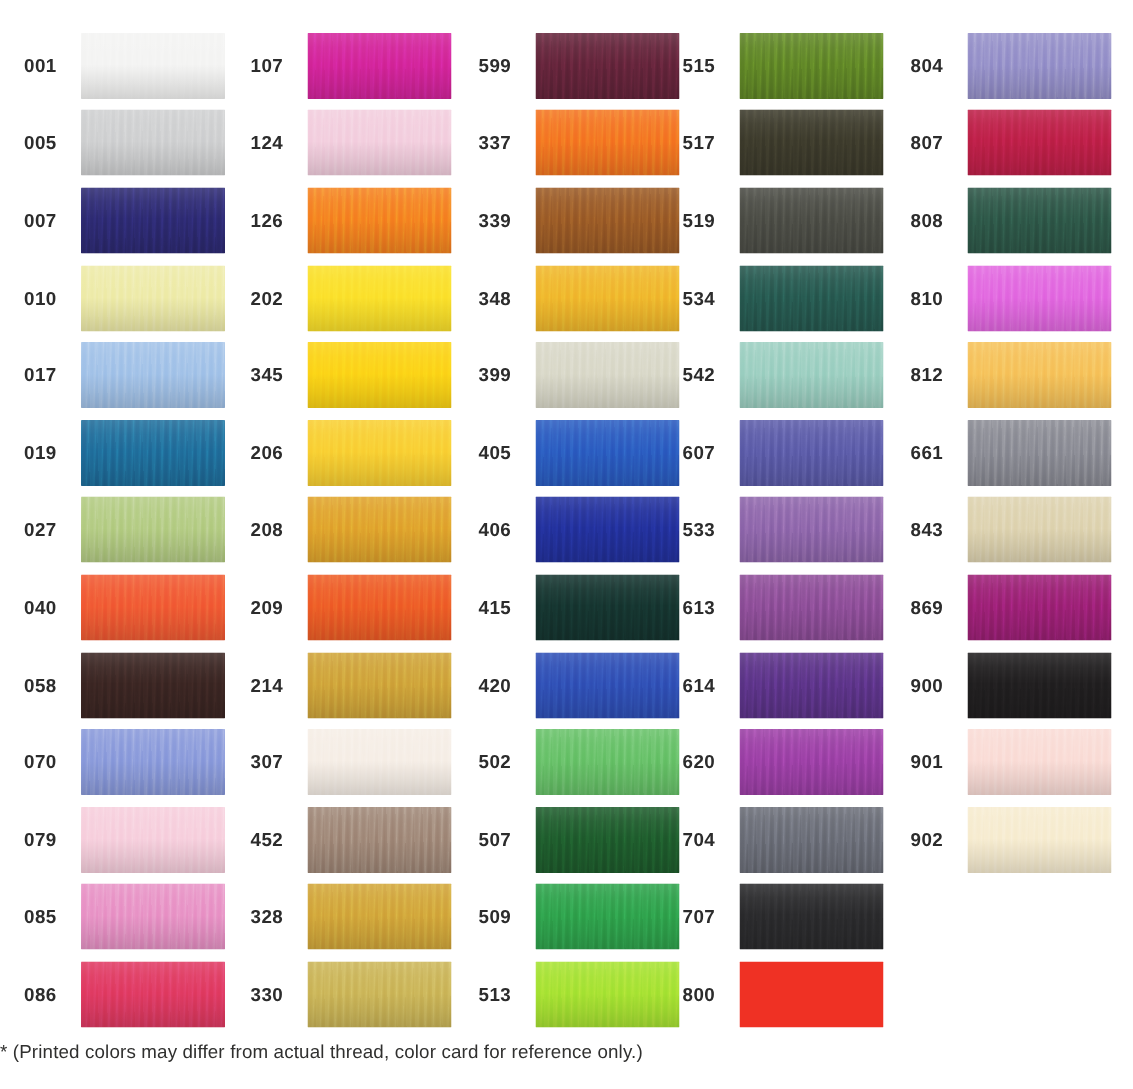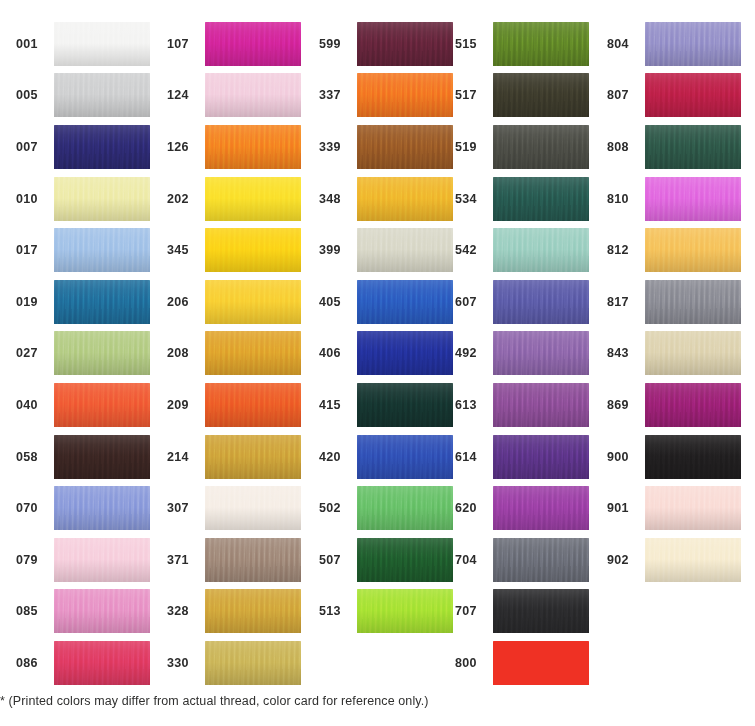--- a/index.html
+++ b/index.html
@@ -299,21 +299,21 @@
         </div>
         <div class="swatch-row">
           <div class="swatch-code">307</div>
           <div class="swatch-chip">
             <div class="base" style="background: rgb(246, 238, 230);"></div>
             <div class="fibers"></div>
             <div class="shade"></div>
           </div>
         </div>
         <div class="swatch-row">
-          <div class="swatch-code">371</div>
+          <div class="swatch-code">452</div>
           <div class="swatch-chip">
             <div class="base" style="background: rgb(160, 136, 120);"></div>
             <div class="fibers"></div>
             <div class="shade"></div>
           </div>
         </div>
         <div class="swatch-row">
           <div class="swatch-code">328</div>
           <div class="swatch-chip">
             <div class="base" style="background: rgb(210, 166, 58);"></div>
@@ -413,20 +413,28 @@
         </div>
         <div class="swatch-row">
           <div class="swatch-code">507</div>
           <div class="swatch-chip">
             <div class="base" style="background: rgb(30, 91, 44);"></div>
             <div class="fibers"></div>
             <div class="shade"></div>
           </div>
         </div>
         <div class="swatch-row">
+          <div class="swatch-code">509</div>
+          <div class="swatch-chip">
+            <div class="base" style="background: rgb(46, 161, 75);"></div>
+            <div class="fibers"></div>
+            <div class="shade"></div>
+          </div>
+        </div>
+        <div class="swatch-row">
           <div class="swatch-code">513</div>
           <div class="swatch-chip">
             <div class="base" style="background: rgb(166, 226, 50);"></div>
             <div class="fibers"></div>
             <div class="shade"></div>
           </div>
         </div>
       </div>
       <div class="column col-3">
         <div class="swatch-row">
@@ -471,21 +479,21 @@
         </div>
         <div class="swatch-row">
           <div class="swatch-code">607</div>
           <div class="swatch-chip">
             <div class="base" style="background: rgb(91, 91, 168);"></div>
             <div class="fibers"></div>
             <div class="shade"></div>
           </div>
         </div>
         <div class="swatch-row">
-          <div class="swatch-code">492</div>
+          <div class="swatch-code">533</div>
           <div class="swatch-chip">
             <div class="base" style="background: rgb(142, 102, 171);"></div>
             <div class="fibers"></div>
             <div class="shade"></div>
           </div>
         </div>
         <div class="swatch-row">
           <div class="swatch-code">613</div>
           <div class="swatch-chip">
             <div class="base" style="background: rgb(140, 77, 151);"></div>
@@ -567,21 +575,21 @@
         </div>
         <div class="swatch-row">
           <div class="swatch-code">812</div>
           <div class="swatch-chip">
             <div class="base" style="background: rgb(246, 194, 90);"></div>
             <div class="fibers"></div>
             <div class="shade"></div>
           </div>
         </div>
         <div class="swatch-row">
-          <div class="swatch-code">817</div>
+          <div class="swatch-code">661</div>
           <div class="swatch-chip">
             <div class="base" style="background: rgb(138, 139, 148);"></div>
             <div class="fibers"></div>
             <div class="shade"></div>
           </div>
         </div>
         <div class="swatch-row">
           <div class="swatch-code">843</div>
           <div class="swatch-chip">
             <div class="base" style="background: rgb(222, 211, 176);"></div>

